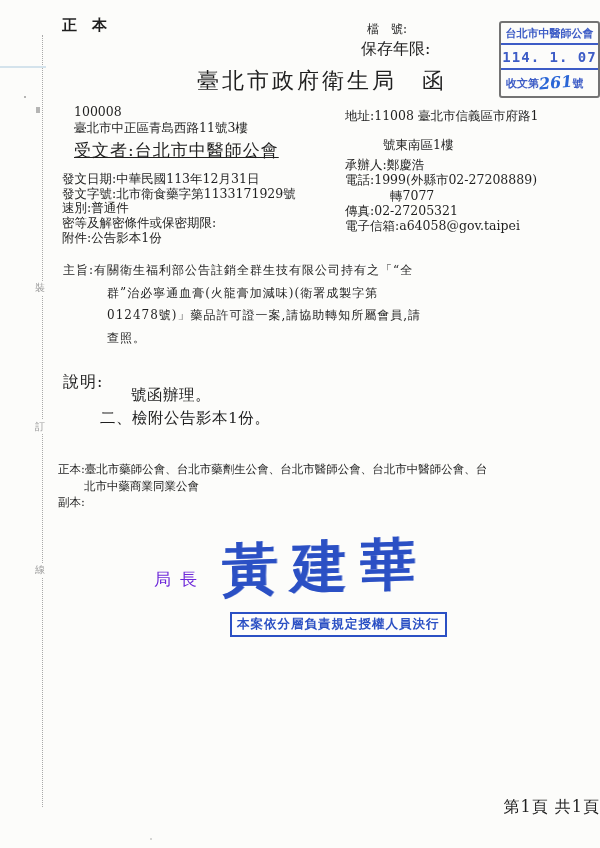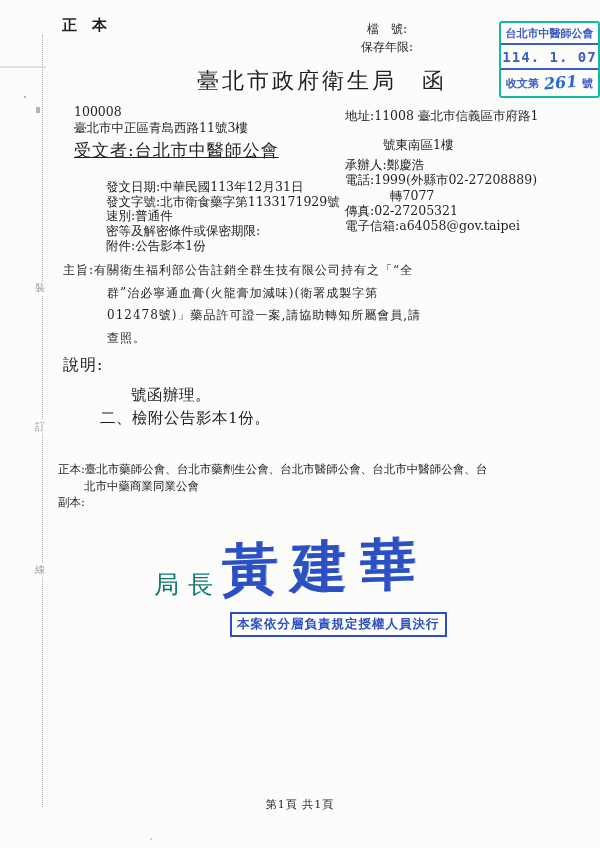--- a/index.html
+++ b/index.html
@@ -13,55 +13,55 @@
   .binding-mark{position:absolute;left:35px;font-size:10px;color:#9b9b9b;background:#fcfcfa;line-height:12px;padding:1px 0;}
   .bm-0{top:281px;} .bm-1{top:420px;} .bm-2{top:563px;}
   .scan-streak{position:absolute;left:0;top:66px;width:46px;height:2px;background:#cfe0ea;opacity:.9;}
   .scan-speck{position:absolute;background:#7a7a7a;opacity:.55;}
   .sp-1{left:36px;top:107px;width:4px;height:6px;}
   .sp-2{left:24px;top:96px;width:2px;height:2px;}
   .sp-3{left:150px;top:838px;width:2px;height:2px;opacity:.3;}
   
   .copy-label{position:absolute;left:62px;top:16px;font-size:15px;font-weight:bold;white-space:nowrap;}
   .file-no{position:absolute;left:367px;top:21px;font-size:12px;white-space:nowrap;}
-  .retention{position:absolute;left:361px;top:39px;font-size:12px;white-space:nowrap;}
+  .retention{position:absolute;left:361px;top:39px;font-size:16px;white-space:nowrap;}
   .doc-title{position:absolute;top:66px;left:322px;transform:translateX(-50%);font-size:22px;letter-spacing:3px;white-space:nowrap;}
   
-  .received-stamp{position:absolute;left:499px;top:21px;width:97px;border:2px solid #14b8a6;border-radius:3px;color:#3d5cc6;text-align:center;background:transparent;}
+  .received-stamp{position:absolute;left:499px;top:21px;width:97px;border:2px solid #737373;border-radius:3px;color:#3d5cc6;text-align:center;background:transparent;}
   .stamp-row-org{font-size:11px;font-weight:bold;line-height:13px;padding:4px 1px 3px;border-bottom:2px solid #3d5cc6;white-space:nowrap;}
   .stamp-row-date{font-size:14px;font-weight:bold;letter-spacing:1px;line-height:16px;padding:4px 0 3px;border-bottom:2px solid #3d5cc6;font-family:"DejaVu Sans Mono","Liberation Mono",monospace;}
-  .stamp-row-receipt{display:flex;align-items:center;justify-content:space-between;padding:3px 5px;height:20px;}
+  .stamp-row-receipt{display:flex;align-items:center;padding:3px 5px;height:20px;}
   .stamp-receipt-prefix,.stamp-receipt-suffix{font-size:11px;font-weight:bold;white-space:nowrap;}
   .stamp-receipt-number{font-size:16px;font-style:italic;color:#2a66d6;transform:rotate(-5deg);font-weight:bold;line-height:14px;}
   
   .recipient-block{position:absolute;left:74px;top:105px;}
   .postal-code{font-size:12.5px;line-height:14px;}
   .recipient-address{font-size:12.5px;line-height:14px;margin-top:2px;}
   .recipient-line{font-size:17px;letter-spacing:1px;margin-top:4px;white-space:nowrap;text-decoration:underline;}
-  .meta-block{position:absolute;left:62px;top:180px;font-size:12.5px;line-height:14.7px;white-space:nowrap;margin-left:44px;}
+  .meta-block{position:absolute;left:62px;top:172px;font-size:12.5px;line-height:14.7px;white-space:nowrap;}
   .contact-block{position:absolute;left:345px;top:108px;font-size:12.5px;line-height:15.4px;width:250px;white-space:nowrap;}
   .contact-indent1{padding-left:38px;margin-top:14px;}
   .contact-indent2{padding-left:45px;}
   .contact-gap{margin-top:4px;}
   
   .subject-block{position:absolute;left:63px;top:259px;font-size:12px;line-height:22.5px;letter-spacing:1px;white-space:nowrap;}
   .subject-block .cont{padding-left:44px;}
-  .explain-label{position:absolute;left:63px;top:355px;font-size:16px;letter-spacing:1px;}
+  .explain-label{position:absolute;left:63px;top:372px;font-size:16px;letter-spacing:1px;}
   .explain-items{position:absolute;left:63px;top:384px;font-size:15.5px;line-height:23px;letter-spacing:.5px;white-space:nowrap;}
   .explain-items .lvl1{padding-left:37px;}
   .explain-items .lvl2{padding-left:68px;}
   .dist-block{position:absolute;left:58px;top:461px;font-size:11.5px;line-height:16.5px;white-space:nowrap;}
   .dist-block .cont{padding-left:26px;}
   
   .signature{position:absolute;left:148px;top:538px;width:330px;height:110px;}
-  .sig-title{position:absolute;left:6px;top:30px;font-size:25px;letter-spacing:9px;color:#0f766e;white-space:nowrap;}
+  .sig-title{position:absolute;left:6px;top:30px;font-size:17px;letter-spacing:9px;color:#6d28d9;white-space:nowrap;}
   .sig-name{position:absolute;left:74px;top:-8px;font-size:56px;font-weight:bold;letter-spacing:13px;color:#2b50c4;transform:rotate(-2deg) skewX(-2deg);white-space:nowrap;text-shadow:1px 0 0 rgba(43,80,196,.55);}
   .sig-box{position:absolute;left:82px;top:74px;border:2px solid #2b50c4;color:#2b50c4;font-size:12.5px;font-weight:bold;letter-spacing:1px;padding:2px 5px;white-space:nowrap;background:rgba(255,255,255,.4);font-family:Liberation Serif, serif;}
   
-  .page-footer{position:absolute;left:0;right:0;top:797px;text-align:center;font-size:11px;letter-spacing:1px;}
+  .page-footer{position:absolute;left:0;right:0;top:797px;text-align:right;font-size:16px;letter-spacing:1px;}
 </style>
 </head>
 <body>
 
 <div class="page">
 
   <div class="binding-line"></div>
   <div class="binding-mark bm-0">裝</div>
   <div class="binding-mark bm-1">訂</div>
   <div class="binding-mark bm-2">線</div>

